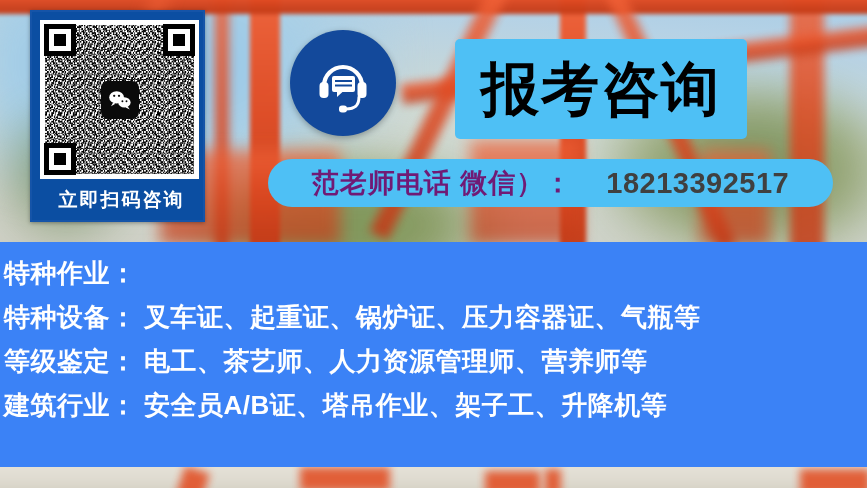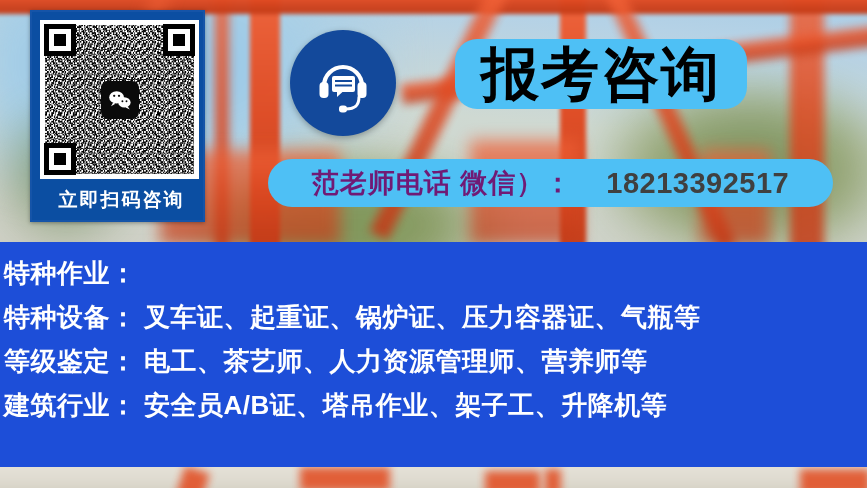--- a/index.html
+++ b/index.html
@@ -147,23 +147,23 @@
     display: flex;
     align-items: center;
     justify-content: center;
     box-shadow: 0 2px 6px rgba(0,0,0,.3);
   }
 
   
   .headline-pill {
     position: absolute;
     left: 455px; top: 39px;
-    width: 292px; height: 70px;
+    width: 292px; height: 100px;
     background: #4ec0f5;
-    border-radius: 22px;
+    border-radius: 5px;
     display: flex;
     align-items: center;
     justify-content: center;
   }
   .headline-text {
     color: #000000;
     font-size: 58px;
     font-weight: 700;
     letter-spacing: 2px;
     line-height: 1;
@@ -195,21 +195,21 @@
     font-weight: 700;
     letter-spacing: .5px;
     white-space: nowrap;
   }
 
   
   .course-panel {
     position: absolute;
     left: 0; top: 242px;
     width: 867px; height: 225px;
-    background: #1d4ed8;
+    background: #3b82f6;
     padding: 14px 0 0 0;
     box-sizing: border-box;
   }
   .course-row {
     display: flex;
     align-items: baseline;
     height: 44px;
     padding-left: 4px;
     white-space: nowrap;
   }

